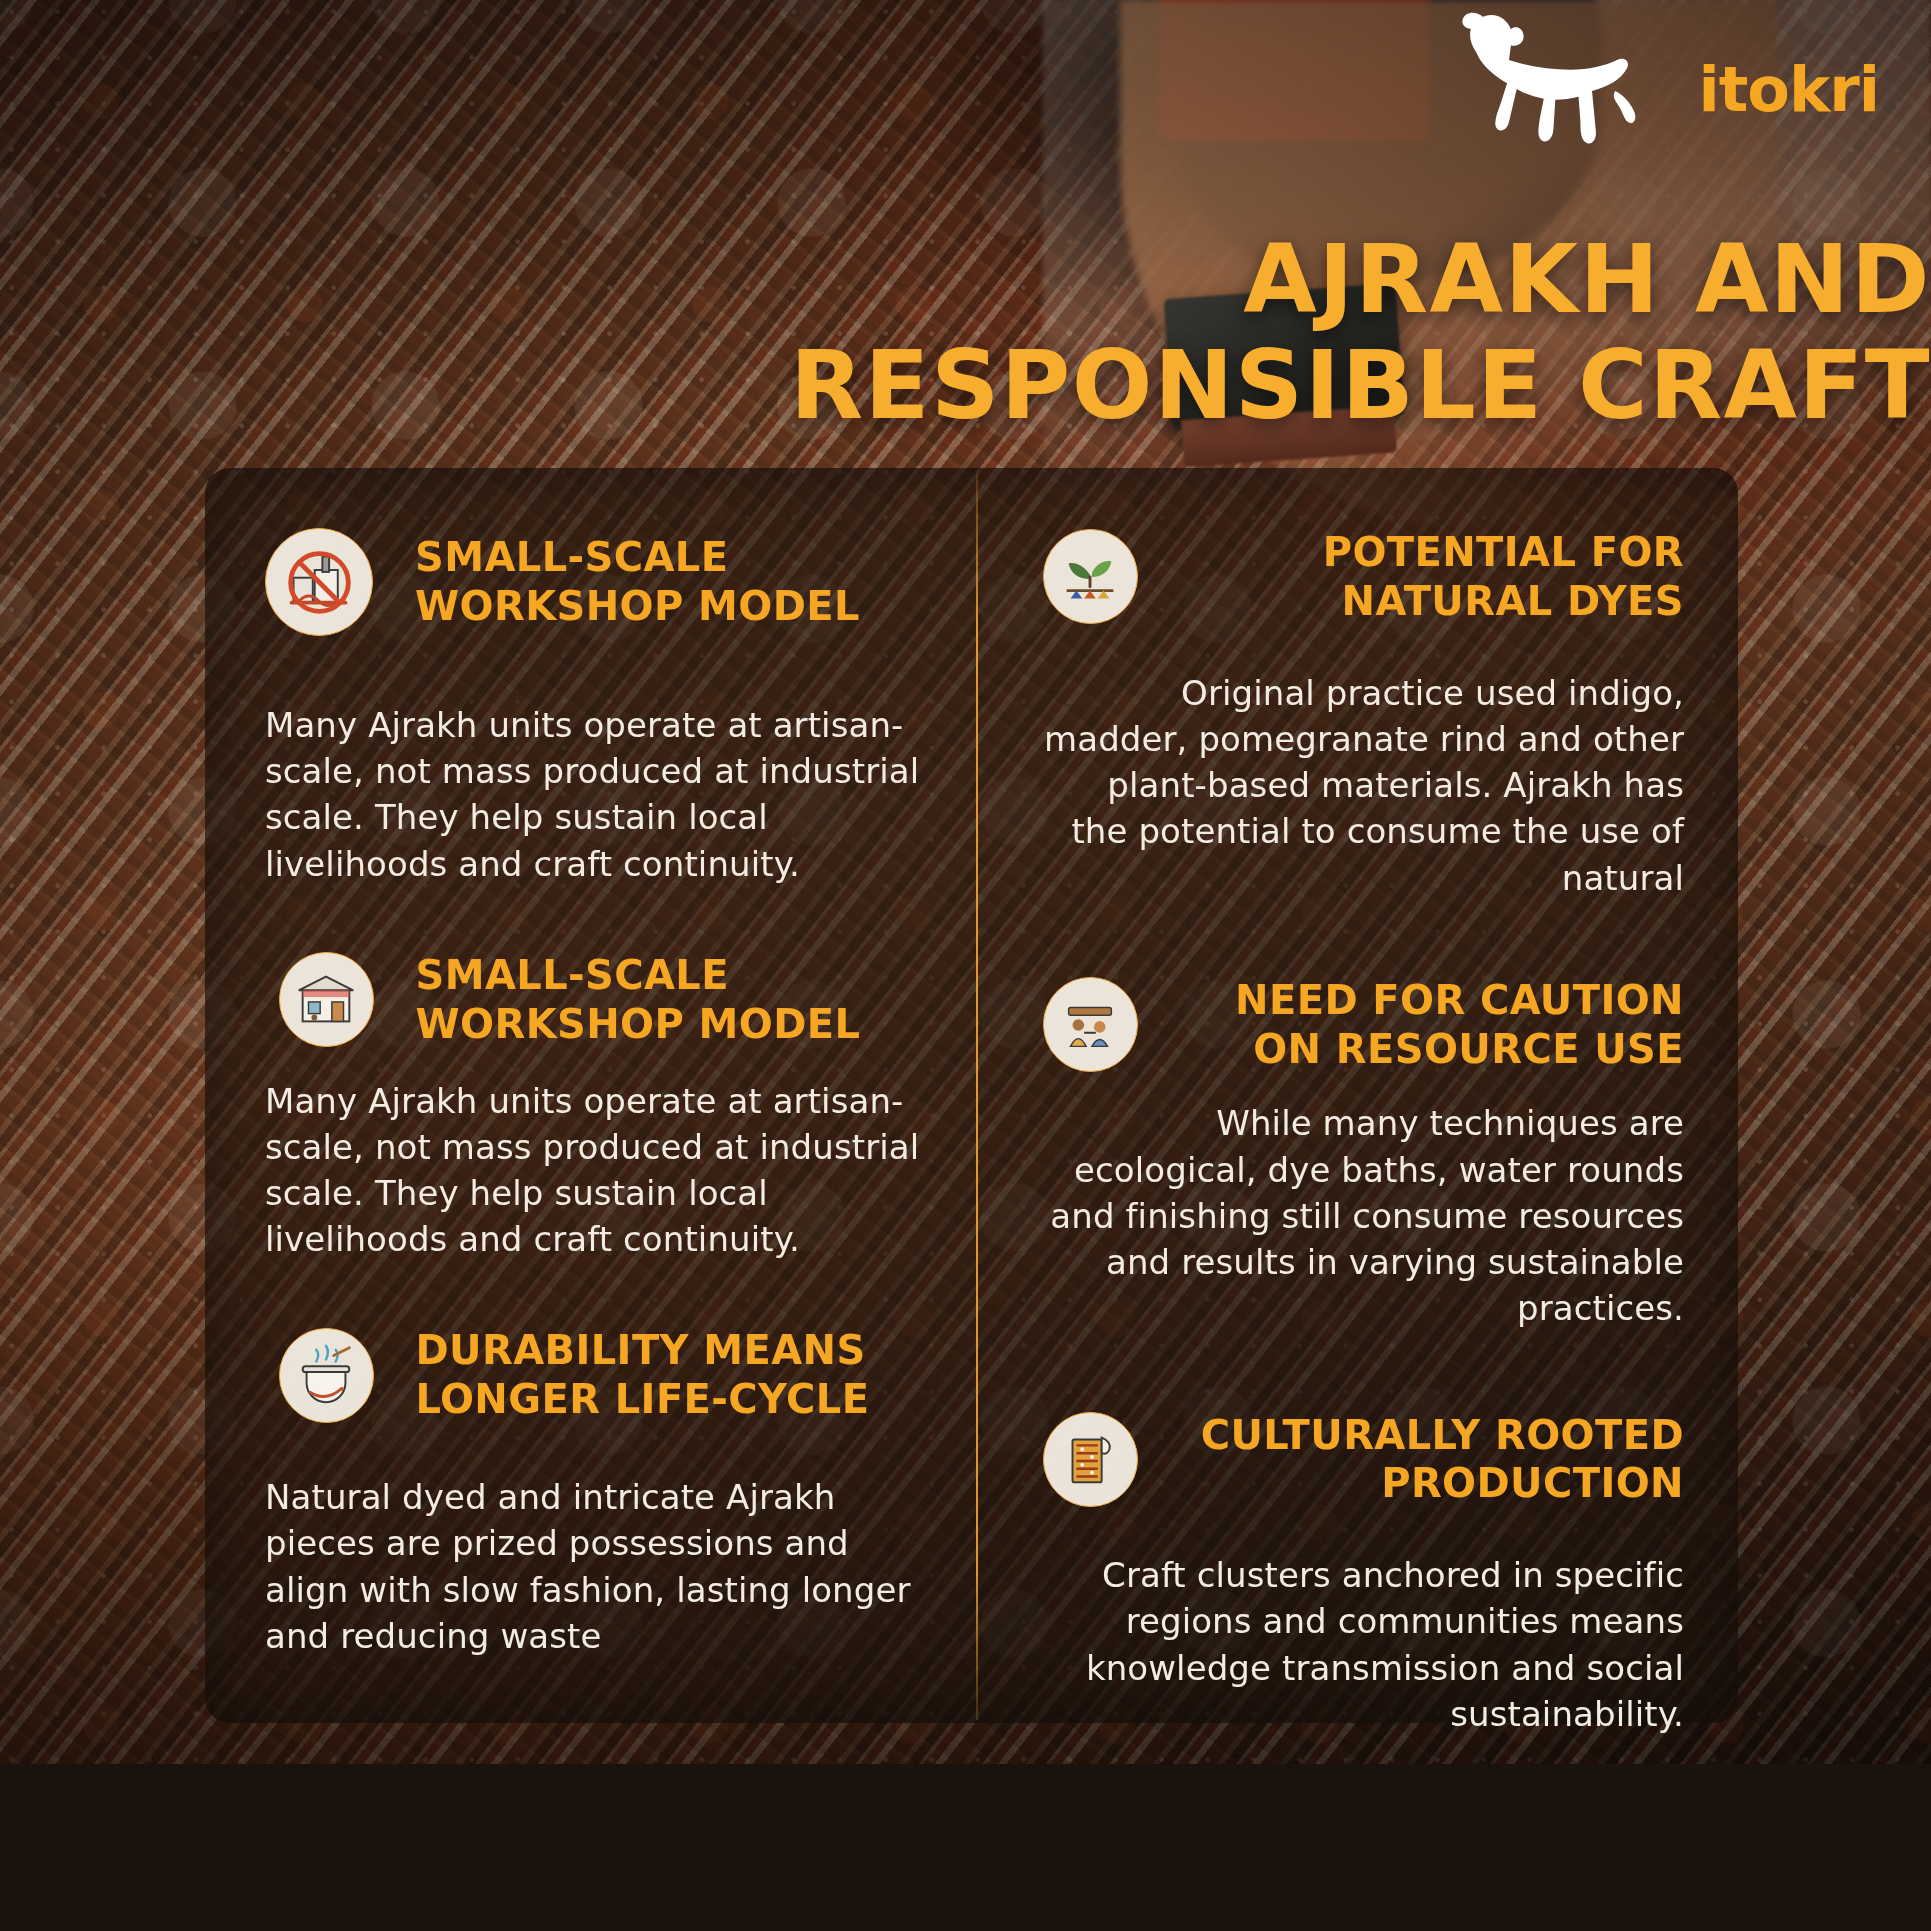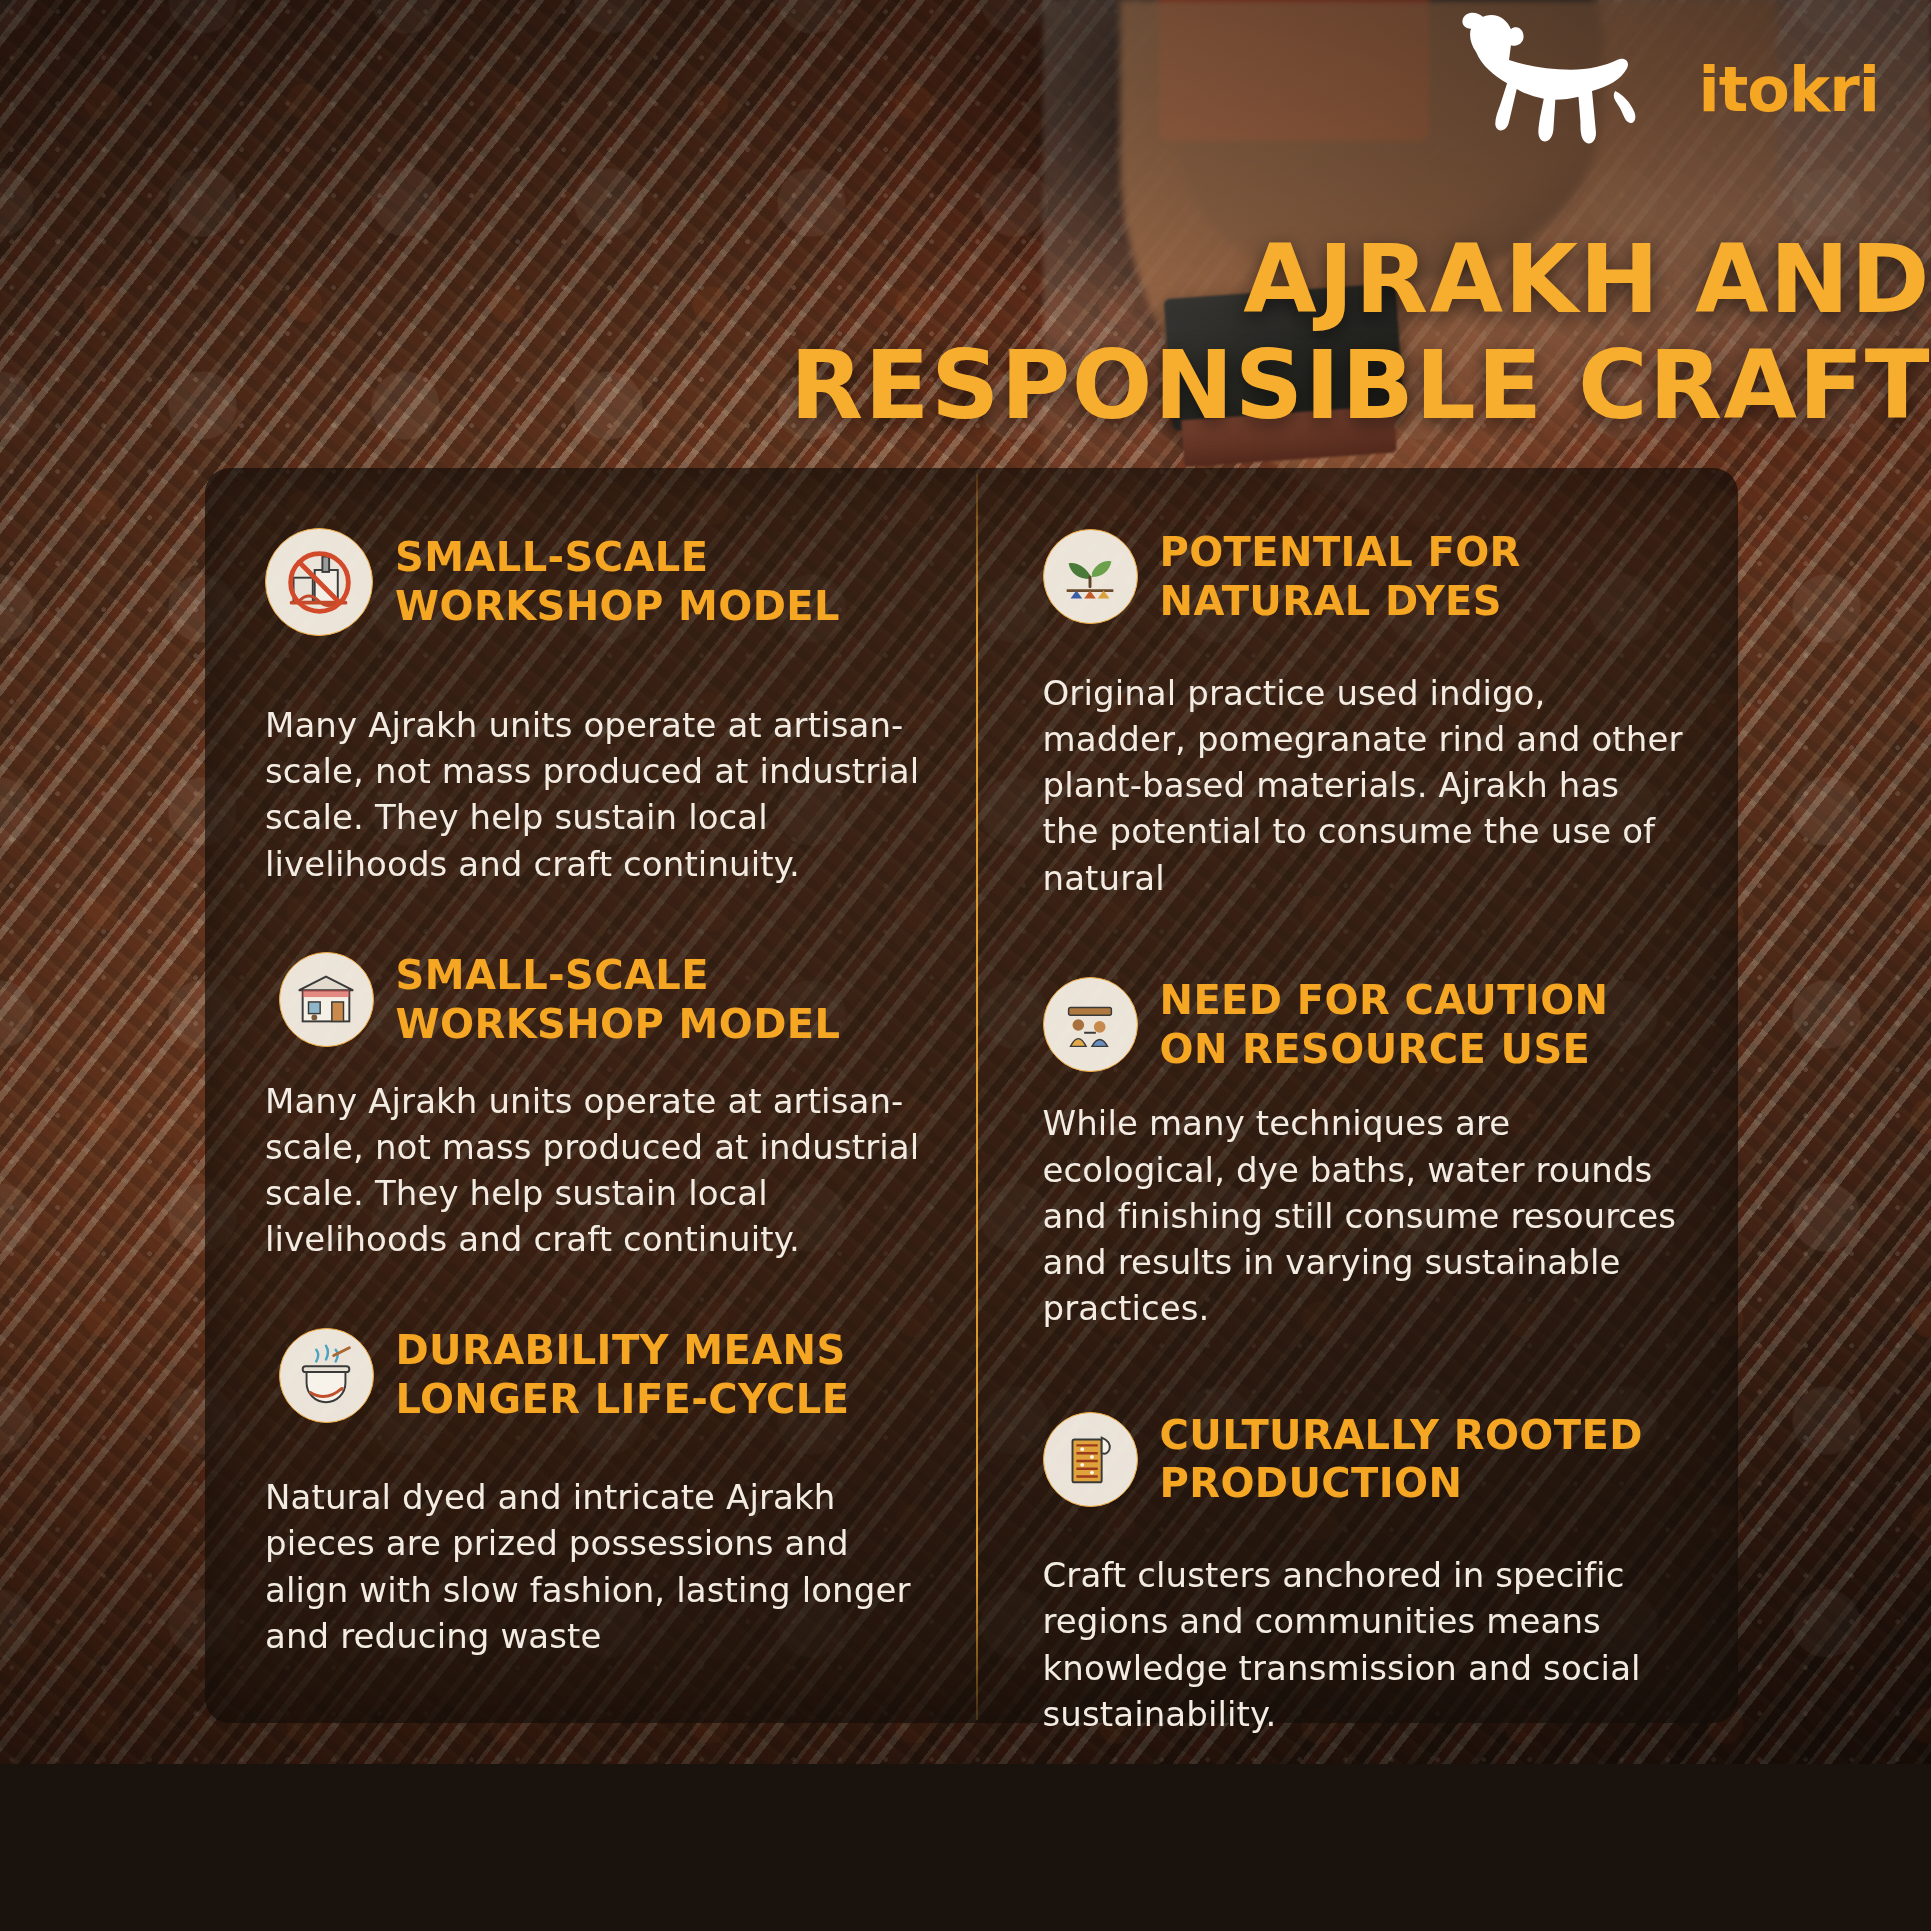--- a/index.html
+++ b/index.html
@@ -233,29 +233,29 @@
     height: 1246px;
     background: linear-gradient(180deg, rgba(247,174,47,0.15) 0%, rgba(247,174,47,0.85) 12%, rgba(247,174,47,0.85) 88%, rgba(247,174,47,0.15) 100%);
   }
 
   .column {
     width: 50%;
     box-sizing: border-box;
     padding: 60px 66px 39px 66px;
   }
   .column.left { padding-left: 60px; padding-right: 50px; }
-  .column.right { padding-left: 71px; padding-right: 54px; }
+  .column.right { padding-left: 71px; padding-right: 54px; text-align: right; }
 
   .block { margin-bottom: 44px; }
   .block:last-child { margin-bottom: 0; }
 
   .block-head {
     display: flex;
     align-items: center;
-    gap: 22px;
+    gap: 42px;
   }
   .icon-circle {
     flex: 0 0 auto;
     width: 106px;
     height: 106px;
     border-radius: 50%;
     border: 1.9px solid #f0a83a;
     background: rgba(250, 243, 232, 0.93);
     display: flex;
     align-items: center;

